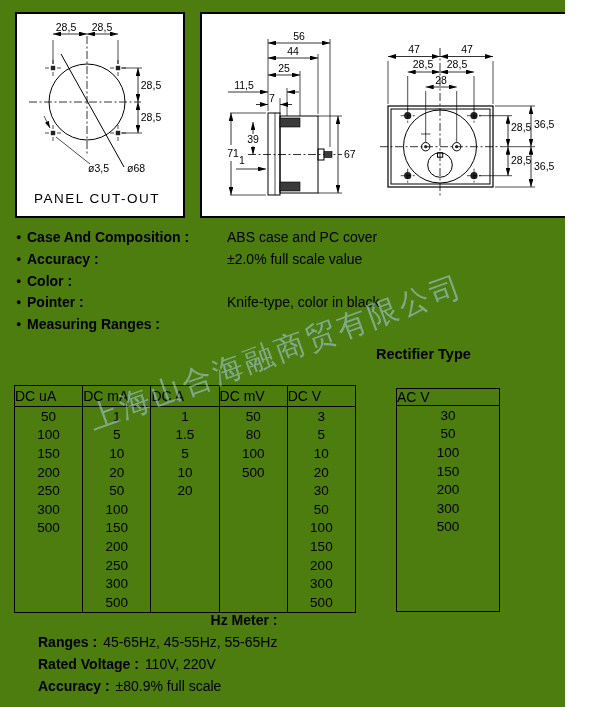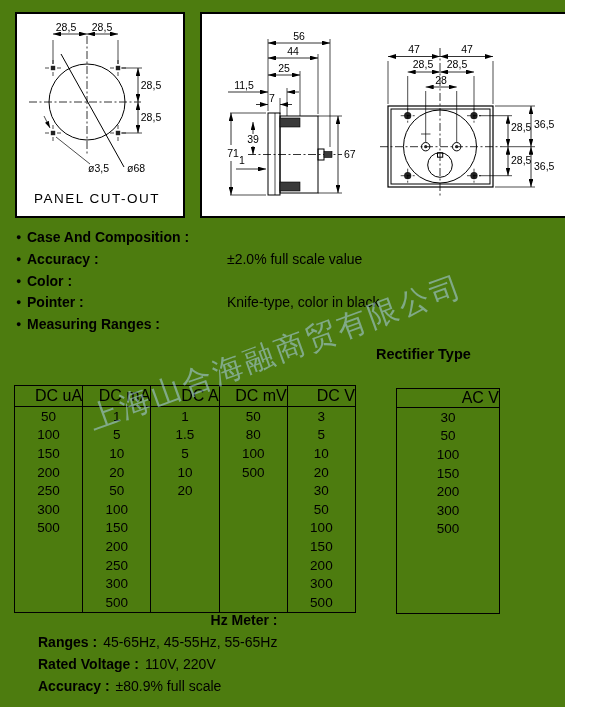--- a/index.html
+++ b/index.html
@@ -20,21 +20,21 @@
   text{font-family:"Liberation Sans",sans-serif;font-size:10.5px;fill:#000;}
   .cap{font-size:13.5px;letter-spacing:1.5px;}
   .specs{position:absolute;left:16px;top:227px;font-size:14px;line-height:21.8px;z-index:1;}
   .spec-row{display:flex;white-space:nowrap;}
   .bullet{width:11px;font-size:9px;}
   .spec-label{font-weight:bold;width:200px;}
   .tbl-title{position:absolute;font-weight:bold;font-size:14.5px;z-index:1;}
   #title-moving{left:16px;top:362px;}
   #title-rect{left:376px;top:346px;}
   .dtable{position:absolute;border-collapse:collapse;table-layout:fixed;background:transparent;z-index:1;}
-  .dtable th{border:1px solid #000;font-weight:normal;font-size:16px;height:20px;padding:0;text-align:right;}
+  .dtable th{border:1px solid #000;font-weight:normal;font-size:14px;height:20px;padding:0;text-align:left;}
   .dtable td{border-left:1px solid #000;border-right:1px solid #000;border-top:none;border-bottom:none;
              font-size:13.5px;height:18.6px;padding:0;text-align:center;vertical-align:middle;}
   #tbl-moving{left:14px;top:385px;width:342px;border:1px solid #000;}
   #tbl-rect{left:396px;top:388px;width:104px;border:1px solid #000;padding-left:8px;}
   #tbl-rect th{height:16px;}
   .hz{position:absolute;left:18px;top:610px;font-size:14px;line-height:21.9px;z-index:1;white-space:nowrap;}
   .hz .t{font-weight:bold;text-align:right;}
   .hz .ind{padding-left:20px;}
   .hz b{margin-right:6px;}
   .watermark{position:absolute;left:90px;top:400px;font-size:30px;letter-spacing:3px;
@@ -217,20 +217,21 @@
       </g>
     </svg>
   </div>
 
   <div class="watermark">上海山合海融商贸有限公司</div>
 
   <div class="specs">
     <div class="spec-row">
       <span class="bullet">●</span>
       <span class="spec-label">Case And Composition :</span>
+      <span class="spec-value">ABS case and PC cover</span>
     </div>
     <div class="spec-row">
       <span class="bullet"></span>
       <span class="spec-label"></span>
     </div>
     <div class="spec-row">
       <span class="bullet">●</span>
       <span class="spec-label">Accuracy :</span>
       <span class="spec-value">±2.0% full scale value</span>
     </div>

